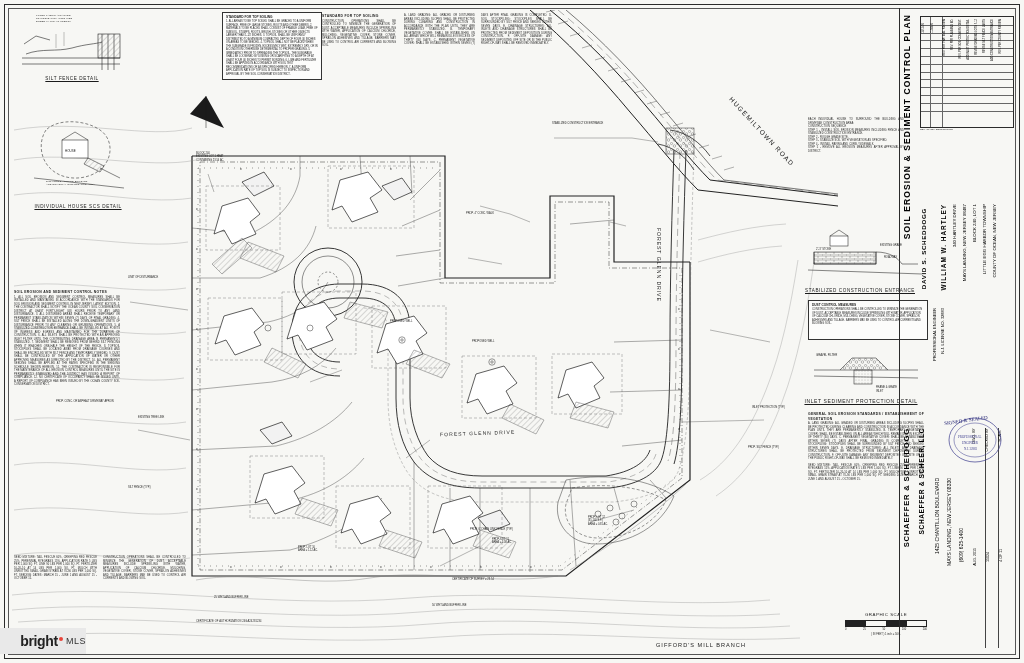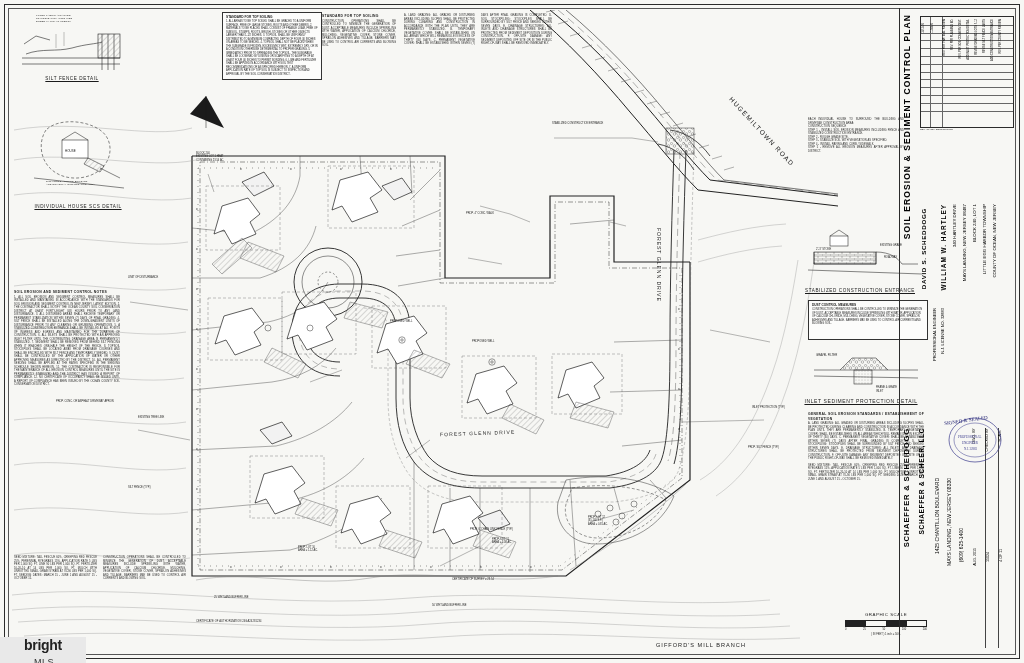--- a/index.html
+++ b/index.html
@@ -52,21 +52,21 @@
   .graphicscale{position:absolute;left:845px;top:612px;width:82px;}
   .gs-label{font-size:4.4px;letter-spacing:.5px;text-align:center;color:#1b1b1b;}
   .gs-bar{margin-top:3px;height:5px;border:0.7px solid #222;display:flex;}
   .gs-bar div{flex:1;border-right:0.6px solid #222;}
   .gs-bar div:nth-child(odd){background:#222;}
   .gs-bar div:last-child{border-right:none;}
   .gs-num{display:flex;justify-content:space-between;font-size:2.6px;margin-top:1px;color:#222;}
   .gs-foot{font-size:2.6px;text-align:center;margin-top:2px;color:#222;}
 
   
-  .wm{position:absolute;left:0;bottom:0;width:86px;height:26px;background:#e9e9e9;display:flex;align-items:center;justify-content:flex-start;flex-direction:column;}
+  .wm{position:absolute;left:0;bottom:9px;width:86px;height:26px;background:#e9e9e9;display:flex;align-items:center;justify-content:flex-end;}
   .wm .b{font-size:14px;font-weight:bold;color:#222;letter-spacing:-.3px;}
   .wm .dot{width:4px;height:4px;border-radius:50%;background:#e8443a;display:inline-block;margin:0 1px 4px 1px;}
   .wm .m{font-size:9px;color:#333;margin-left:2px;letter-spacing:.5px;}
 </style>
 </head>
 <body>
 
 <div id="sheet">
 
   <div class="sheet-border"></div>

